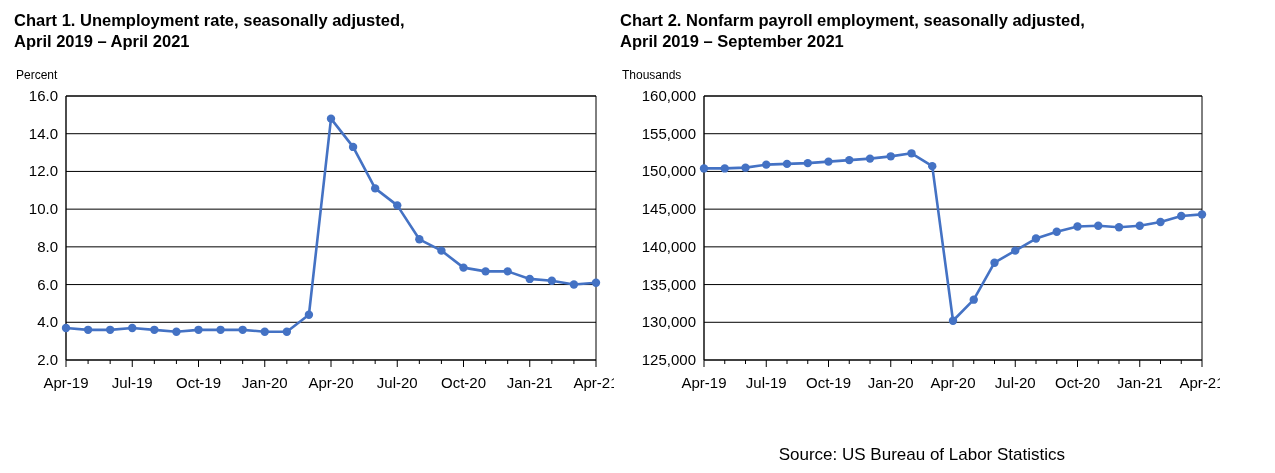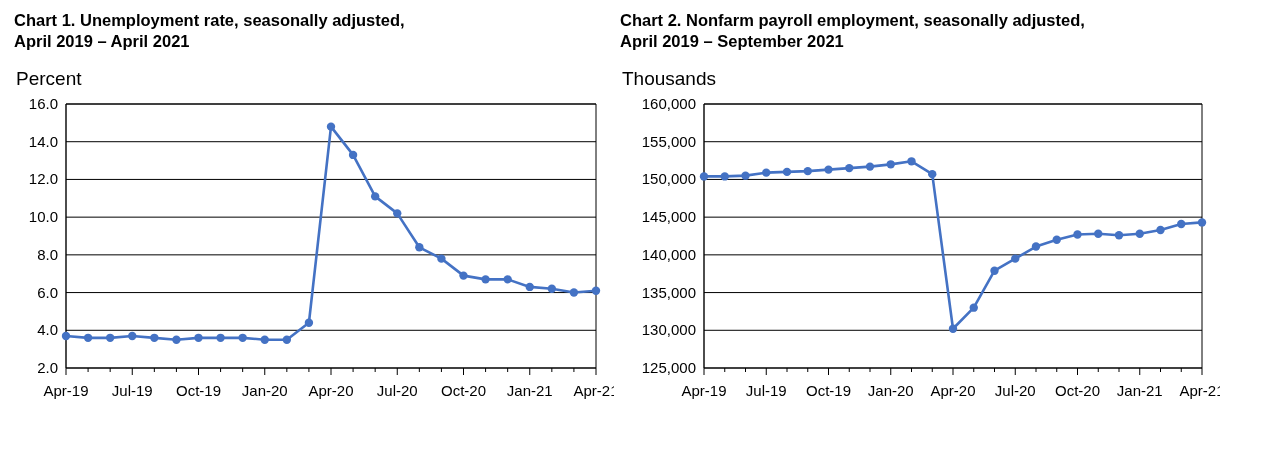--- a/index.html
+++ b/index.html
@@ -30,21 +30,21 @@
   #panel-2 { left: 620px; }
 
   .chart-title {
     font-size: 16.5px;
     font-weight: bold;
     line-height: 21px;
     margin: 10px 0 0 0;
     white-space: pre-line;
   }
   .axis-unit {
-    font-size: 19px;
+    font-size: 12px;
     margin-top: 16px;
     margin-left: 2px;
   }
   .plot-wrap {
     position: relative;
     margin-top: 6px;
     width: 600px;
     height: 330px;
   }
   .plot-wrap svg {
@@ -240,13 +240,14 @@
           <circle cx="478.25" cy="137.74" r="4.2" fill="#4472c4"></circle>
           <circle cx="499.00" cy="139.25" r="4.2" fill="#4472c4"></circle>
           <circle cx="519.75" cy="137.74" r="4.2" fill="#4472c4"></circle>
           <circle cx="540.50" cy="133.97" r="4.2" fill="#4472c4"></circle>
           <circle cx="561.25" cy="127.93" r="4.2" fill="#4472c4"></circle>
           <circle cx="582.00" cy="126.42" r="4.2" fill="#4472c4"></circle>
         </svg>
     </div>
   </div>
 
+  <div class="source-line">Source: US Bureau of Labor Statistics</div>
 </div>
 
 </body></html>

